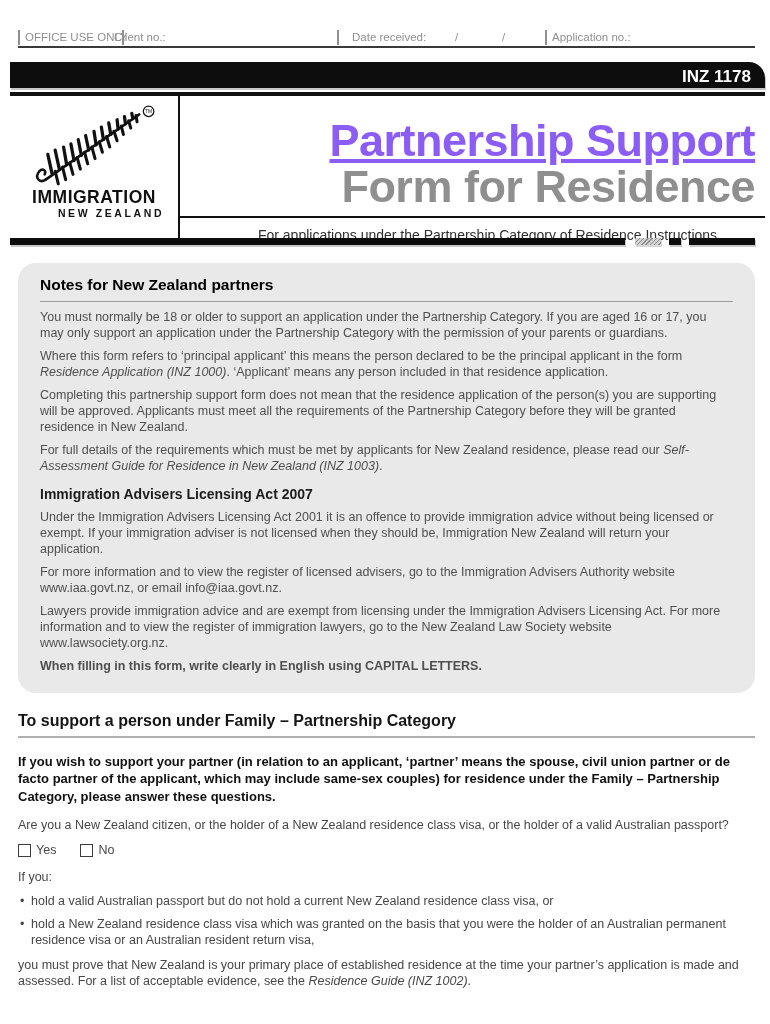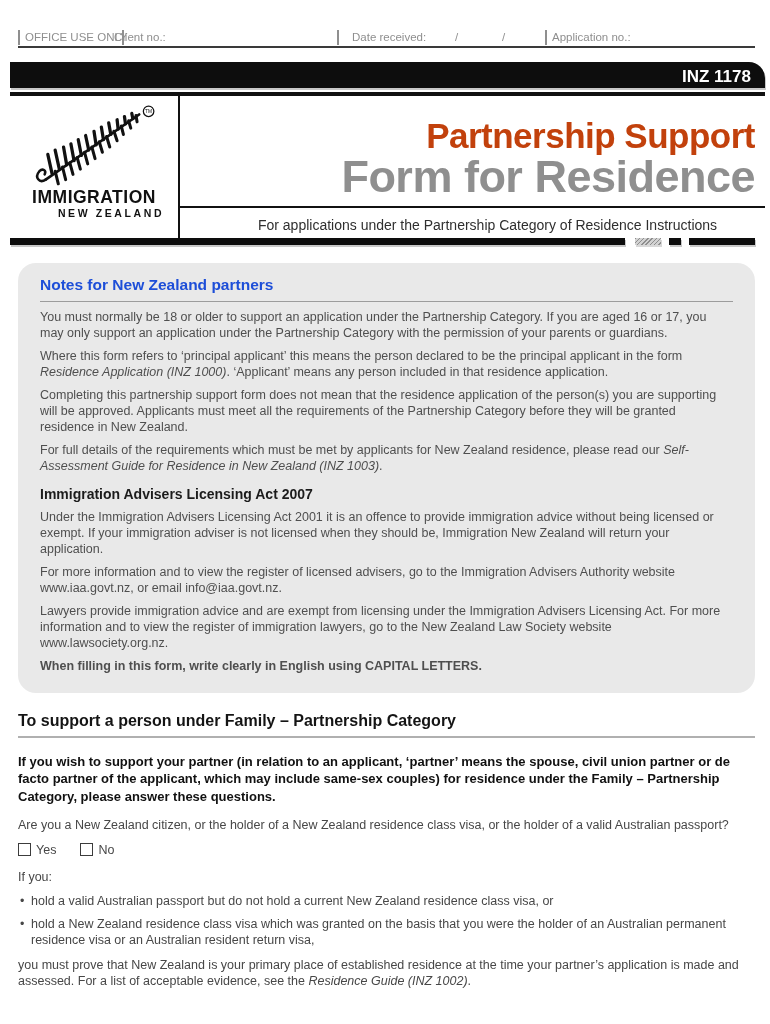--- a/index.html
+++ b/index.html
@@ -32,21 +32,21 @@
   }
 
   
   .header-main { margin:0 5px 0 10px; display:flex; height:142px; }
   .logo-cell { width:168px; padding-top:8px; text-align:center; }
   .logo-cell svg { display:block; margin:0 auto; }
   .logo-word1 { font-size:17.5px; font-weight:800; letter-spacing:.5px; color:#111; line-height:1.1; }
   .logo-word2 { font-size:10.5px; font-weight:700; letter-spacing:2.6px; color:#111; padding-left:34px; }
   .title-cell { flex:1; border-left:2px solid #111; display:flex; flex-direction:column; }
   .titles { flex:1; text-align:right; padding:22px 10px 6px 0; }
-  .title-1 { font-size:35px; font-weight:700; color:#c2410c; letter-spacing:-.5px; line-height:1.0; }
+  .title-1 { font-size:45px; font-weight:700; color:#8b5cf6; letter-spacing:-.5px; line-height:1.0;text-decoration:underline; }
   .title-2 { font-size:45px; font-weight:700; color:#8f8f8f; letter-spacing:-.5px; line-height:1.05; }
   .subtitle-row {
     border-top:2px solid #111; text-align:center;
     font-size:14px; color:#2f2f2f; padding:9px 0 9px 30px;
   }
 
   
   .deco-bar { display:flex; height:7px; align-items:stretch; }
   .deco-bar.top { margin:0 15px 0 10px; }
   .seg-black { background:#0d0d0d; box-shadow:1px 2px 0 #c8c8c8; }
@@ -58,21 +58,21 @@
   .gap8 { width:8px; } .gap10 { width:10px; }
   .w640 { width:615px; }
   .w26 { width:26px; } .w12 { width:12px; }
 
   
   .notes-box {
     margin:18px 15px 0 18px; background:#e9e9e9; border-radius:18px;
     padding:13px 22px 12px 22px;
   }
   .notes-heading {
-    font-size:15.5px; font-weight:600; color:#1d4ed8;
+    font-size:15.5px; font-weight:600; color:#000000;
     border-bottom:1.5px solid #9c9c9c; padding-bottom:7px; margin-bottom:6px;
   }
   .notes-box p { font-size:12.5px; line-height:1.28; color:#4f4f4f; margin:7px 0; }
   .advisers-heading { font-size:14px; font-weight:700; color:#1c1c1c; margin:12px 0 4px; }
   .bold-note { font-weight:700; color:#1c1c1c; }
   i { font-style:italic; }
 
   
   .support { margin:19px 15px 0 18px; }
   .section-heading {
@@ -80,21 +80,21 @@
     border-bottom:2px solid #b0b0b0; padding-bottom:6px;
   }
   .intro-bold { font-size:13px; font-weight:700; color:#111; line-height:1.33; margin-top:15px; }
   .support p.body { font-size:12.5px; line-height:1.3; color:#474747; }
   .question { margin-top:12px; }
   .check-row { display:flex; align-items:center; margin-top:10px; font-size:12.5px; color:#474747; }
   .checkbox {
     width:13px; height:13px; border:1.5px solid #3c3c3c; background:#fff;
     display:inline-block; margin-right:5px;
   }
-  .check-item { display:flex; margin-right:24px; }
+  .check-item { display:flex; align-items:center; margin-right:24px; }
   .ifyou { margin-top:12px; }
   ul.bullets { list-style:none; margin-top:8px; }
   ul.bullets li {
     font-size:12.5px; line-height:1.3; color:#474747;
     padding-left:13px; position:relative; margin-top:6px;
   }
   ul.bullets li::before { content:"\2022"; position:absolute; left:2px; top:0; color:#474747; }
   .outro { margin-top:9px; }
 </style>
 </head>

